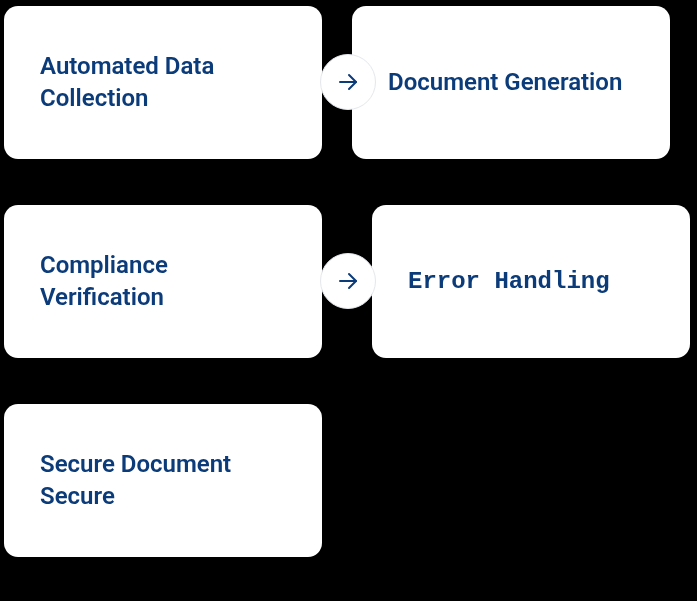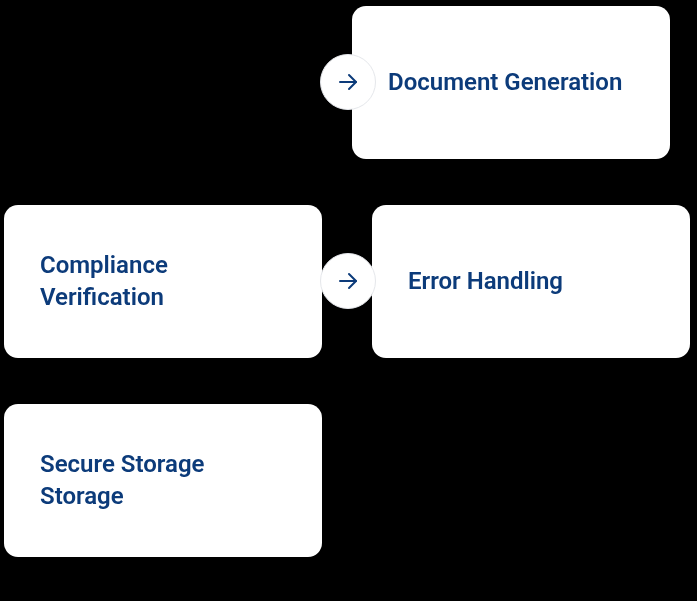--- a/index.html
+++ b/index.html
@@ -58,30 +58,33 @@
       width: 24px;
       height: 24px;
     }
 
     
     #card-1 { left: 4px; top: 6px; }
     #card-2 { left: 352px; top: 6px; }
     #arrow-1 { left: 320px; top: 54px; }
 
     #card-3 { left: 4px; top: 205px; }
-    #card-4 { left: 372px; top: 205px; }
+    #card-4 { left: 372px; top: 205px; font-family: Liberation Mono, monospace; }
     #arrow-2 { left: 320px; top: 253px; }
 
     #card-5 { left: 4px; top: 404px; }
   </style>
 </head>
 <body>
 
 <div class="flow-container">
 
+  <div id="card-1" class="card">
+    <div class="card-label">Automated Data Collection</div>
+  </div>
 
   <div id="arrow-1" class="arrow-badge">
     <svg viewBox="0 0 24 24" fill="none" stroke="#0c3b7a" stroke-width="2" stroke-linecap="round" stroke-linejoin="round">
       <line x1="4" y1="12" x2="20" y2="12"></line>
       <polyline points="13 5 20 12 13 19"></polyline>
     </svg>
   </div>
 
   <div id="card-2" class="card">
     <div class="card-label">Document Generation</div>
@@ -96,16 +99,16 @@
       <line x1="4" y1="12" x2="20" y2="12"></line>
       <polyline points="13 5 20 12 13 19"></polyline>
     </svg>
   </div>
 
   <div id="card-4" class="card">
     <div class="card-label">Error Handling</div>
   </div>
 
   <div id="card-5" class="card">
-    <div class="card-label">Secure Storage Storage</div>
+    <div class="card-label">Secure Document Secure</div>
   </div>
 
 </div>
 
 </body></html>

